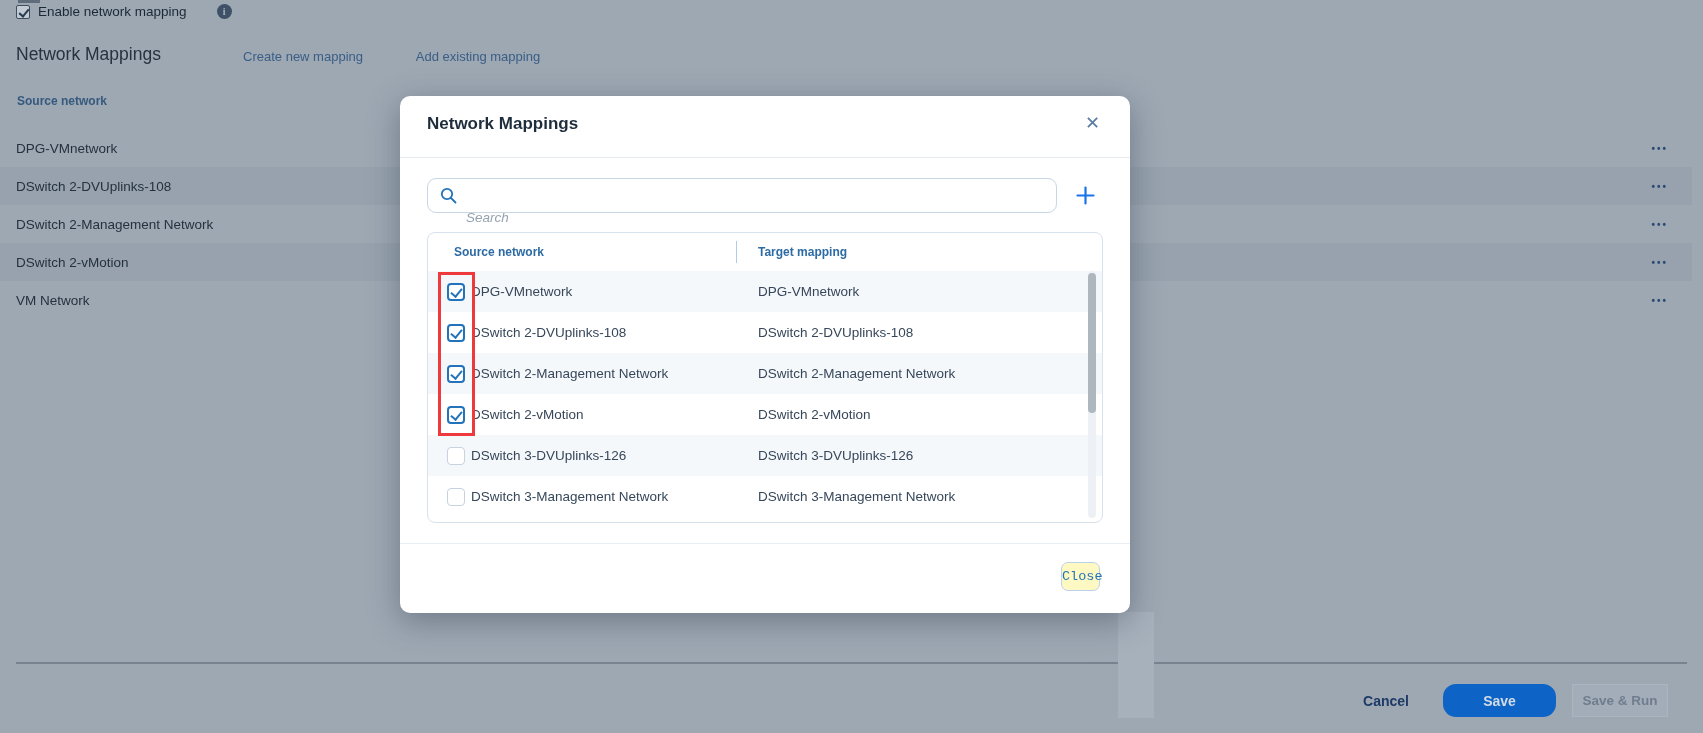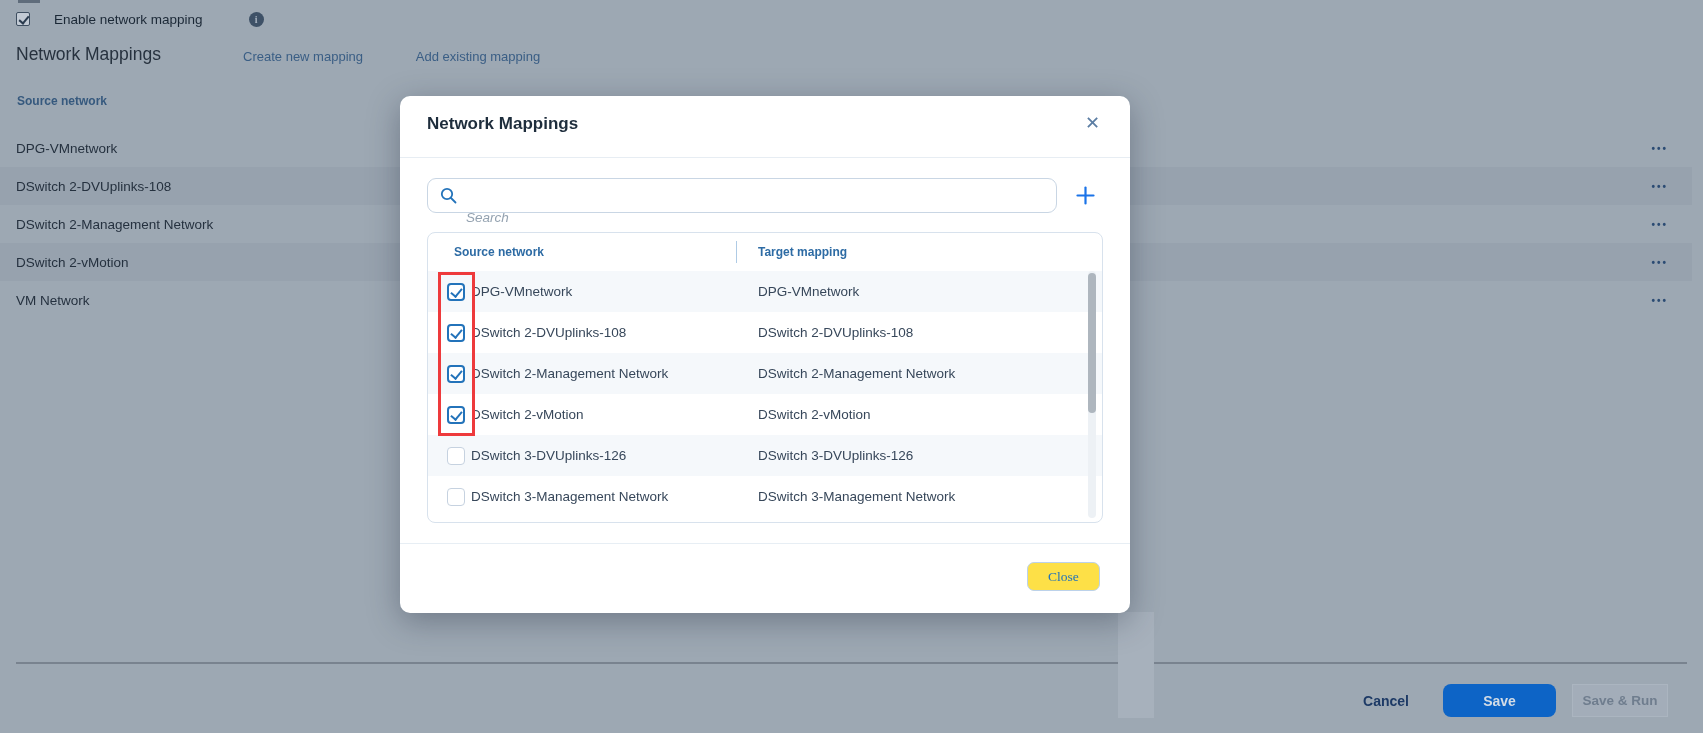--- a/index.html
+++ b/index.html
@@ -1,21 +1,21 @@
 <!DOCTYPE html>
 <html style="--accent_blue: #1A73E8; --clarity_blue: #2373BA; --save_blue: #0D64C6; --annotation_red: #EE3A3C; --dim_background: #9DA8B3; --link_blue_dimmed: #3A5E85;"><head>
 <meta charset="utf-8">
 <style>
   * { margin:0; padding:0; box-sizing:border-box; }
   body { font-family:"Liberation Sans", sans-serif; }
   .screen { position:relative; width:1703px; height:733px; background:var(--dim_background,#9DA8B3); overflow:hidden; }
 
   
   .artifact { position:absolute; left:18px; top:0; width:22px; height:3px; background:#5F6C7B; }
-  .enable-row { position:absolute; left:16px; top:12px; display:flex; align-items:flex-start; gap:24px; }
+  .enable-row { position:absolute; left:16px; top:4px; display:flex; align-items:flex-end; gap:8px; }
   .cb-small { width:14px; height:14px; border:1px solid #3E4E60; background:#C2CAD4; border-radius:2px; position:relative; }
   .cb-small.checked::after { content:""; position:absolute; left:4px; top:1px; width:4px; height:8px;
       border-right:2px solid #2A3B4E; border-bottom:2px solid #2A3B4E; transform:rotate(40deg); }
   .enable-label { font-size:13.5px; color:#1B2836; }
   .info-icon { width:15px; height:15px; margin-left:22px; border-radius:50%; background:#3E5167; color:#A6B2BF;
       font-size:10px; font-weight:bold; display:flex; align-items:center; justify-content:center; font-family:"Liberation Serif", serif; }
   .page-head { position:absolute; left:16px; top:44px; display:flex; align-items:center; }
   .page-title { font-size:17.5px; font-weight:400; color:#27323F; }
   .bg-link { font-size:13px; color:var(--link_blue_dimmed,#3A5E85); text-decoration:none; cursor:pointer;text-align:center; }
   .bg-link.l1 { position:absolute; left:187px; top:5px; width:200px; }
@@ -23,21 +23,21 @@
   .bg-col-header { position:absolute; left:17px; top:94px; font-size:12px; font-weight:bold; color:#36597E; }
   .bg-rows { position:absolute; left:0; top:129px; width:1692px; }
   .bg-row { height:38px; display:flex; align-items:center; justify-content:space-between; padding:0 16px; }
   .bg-row:nth-child(even) { background:#97A2AE; }
   .bg-row-label { font-size:13.5px; color:#25313F; }
   .dots { font-size:10px; font-weight:bold; letter-spacing:2px; color:#2B4B73; cursor:pointer; padding:4px 8px; }
   .bg-divider { position:absolute; left:16px; top:662px; width:1671px; height:2px; background:#79838F; }
   .light-band { position:absolute; left:1118px; top:612px; width:36px; height:106px; background:#A7B1BC; }
   .bg-footer { position:absolute; right:35px; top:684px; display:flex; align-items:center; gap:16px; }
   .btn-cancel { background:none; border:none; font-size:14px; font-weight:bold; color:#1D3A66; padding:7px 18px; cursor:pointer; font-family:inherit; }
-  .btn-save { width:113px; height:33px; background:var(--save_blue,#0D64C6); border:none; border-radius:8px;
+  .btn-save { width:113px; height:33px; background:var(--save_blue,#0D64C6); border:none; border-radius:13px;
       color:#D3DCE6; font-size:14px; font-weight:bold; cursor:pointer; font-family:inherit; }
   .btn-saverun { width:96px; height:33px; background:#A3ADB9; border:1px solid #ABB5C0; border-radius:0;
       color:#6F7D8E; font-size:13.5px; font-weight:bold; cursor:default; font-family:inherit; }
 
   
   .modal { position:absolute; left:400px; top:96px; width:730px; height:517px; background:#fff; border-radius:10px;
       box-shadow:0 8px 32px rgba(25,35,55,0.35); }
   .modal-title { position:absolute; left:27px; top:18px; font-size:17px; font-weight:bold; color:#1E2D3C; }
   .modal-close { position:absolute; right:26px; top:14px; font-size:18px; font-weight:300; color:#5B7DA3; cursor:pointer; padding:2px 4px; }
   .modal-header-divider { position:absolute; left:0; top:61px; width:100%; height:1px; background:#E7EDF3; }
@@ -63,22 +63,22 @@
   .cb.checked { border:2px solid var(--clarity_blue,#2373BA); }
   .cb.checked::after { content:""; position:absolute; left:4px; top:1px; width:5px; height:9px;
       border-right:2px solid var(--clarity_blue,#2373BA); border-bottom:2px solid var(--clarity_blue,#2373BA); transform:rotate(40deg); }
   .mt-cell { font-size:13.5px; color:#37475A; }
   .mt-cell.src { position:absolute; left:43px; }
   .mt-cell.tgt { position:absolute; left:330px; }
   .mt-scroll-track { position:absolute; right:6px; top:38px; width:8px; height:247px; background:#EDF1F5; border-radius:4px; }
   .mt-scroll-thumb { position:absolute; left:0; top:2px; width:8px; height:140px; background:#AEB6BE; border-radius:4px; cursor:grab; }
 
   .modal-footer-divider { position:absolute; left:0; top:447px; width:100%; height:1px; background:#E7EEF4; }
-  .btn-close { position:absolute; right:30px; top:466px; width:73px; height:29px; background:#fde047; border:1px solid #BCD2EA;
-      border-radius:7px; color:var(--clarity_blue,#2373BA); font-size:13.5px; cursor:pointer; font-family:Liberation Serif, serif; }
+  .btn-close { position:absolute; right:30px; top:466px; width:39px; height:29px; background:#fef9c3; border:1px solid #BCD2EA;
+      border-radius:7px; color:var(--clarity_blue,#2373BA); font-size:13.5px; cursor:pointer; font-family:Liberation Mono, monospace; }
 
   
   .annotation { position:absolute; left:438px; top:272px; width:37px; height:164px; border:3px solid var(--annotation_red,#EE3A3C); z-index:50; }
 </style>
 </head>
 <body>
 
 <div class="screen">
 
   <div class="artifact"></div>

